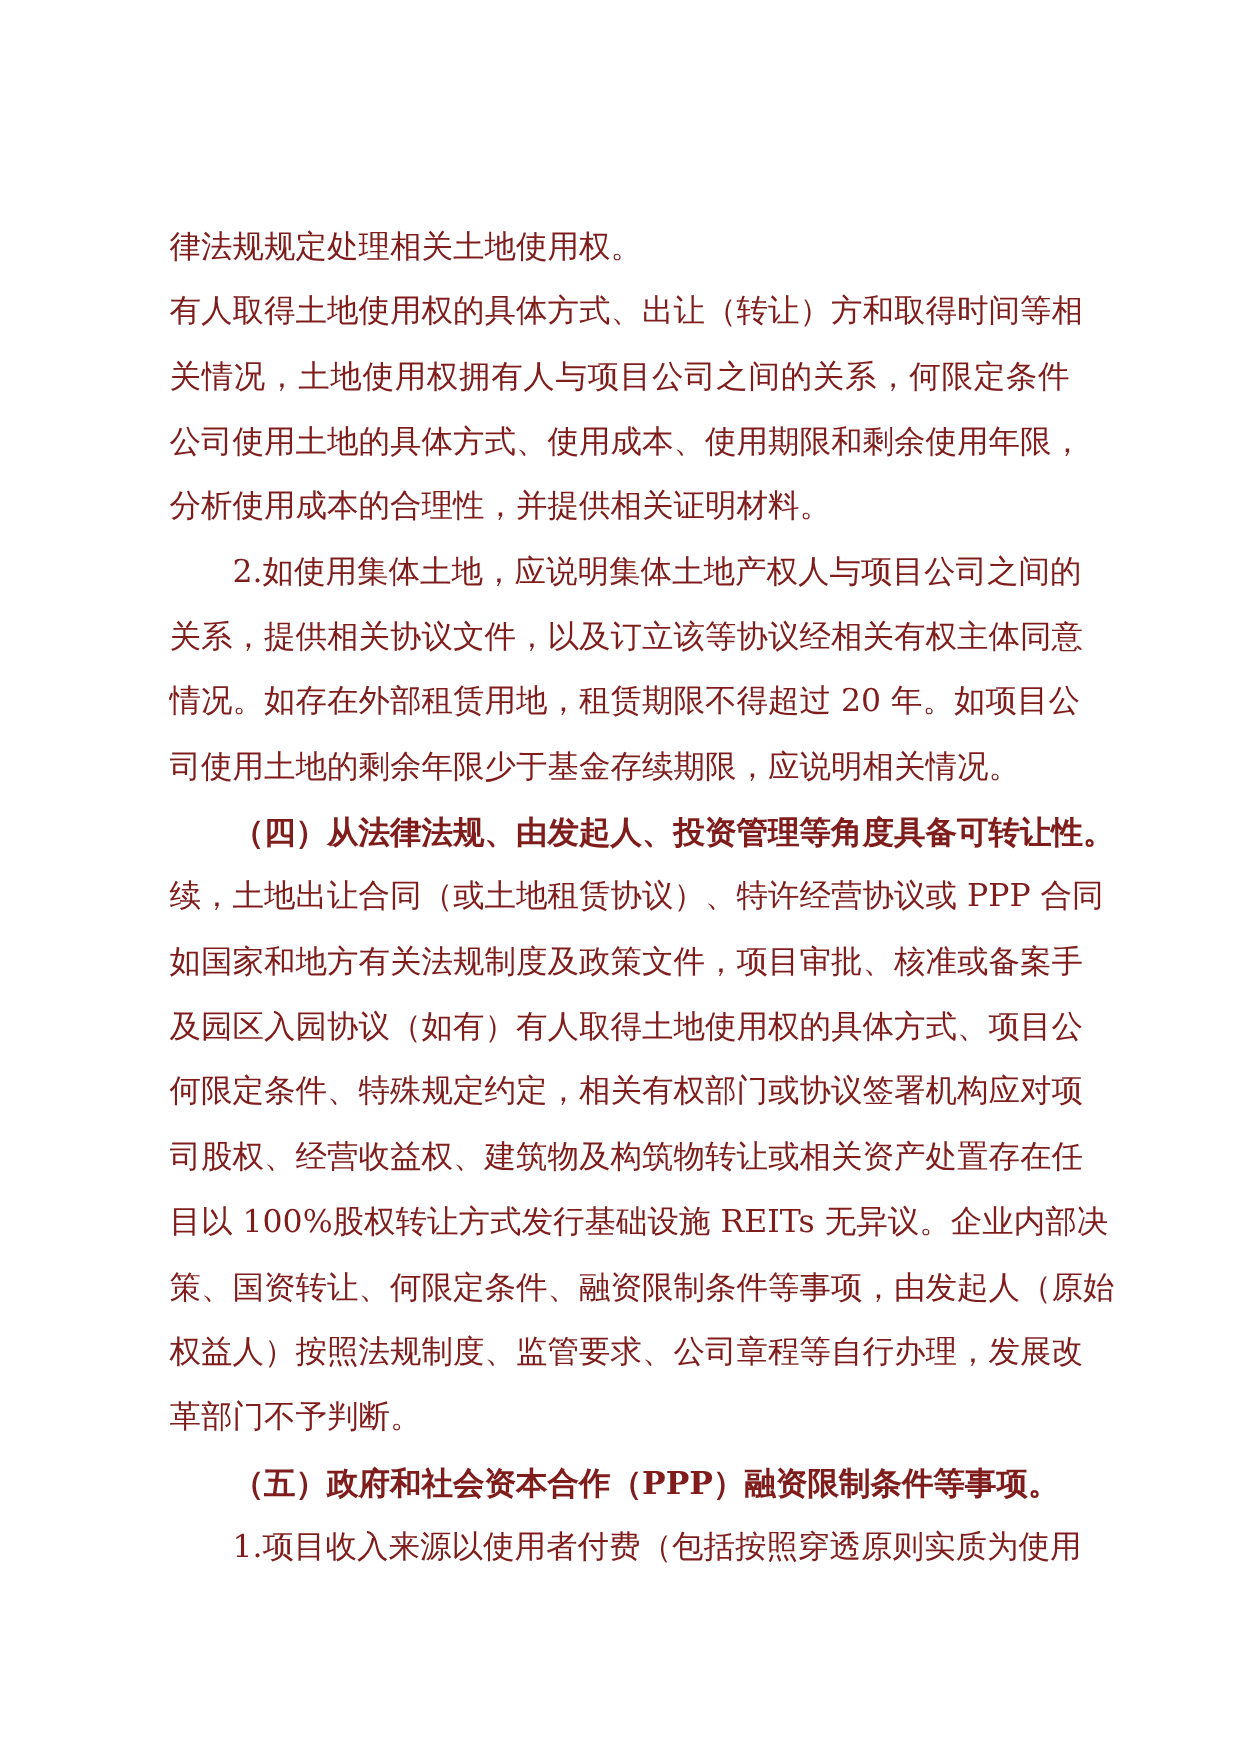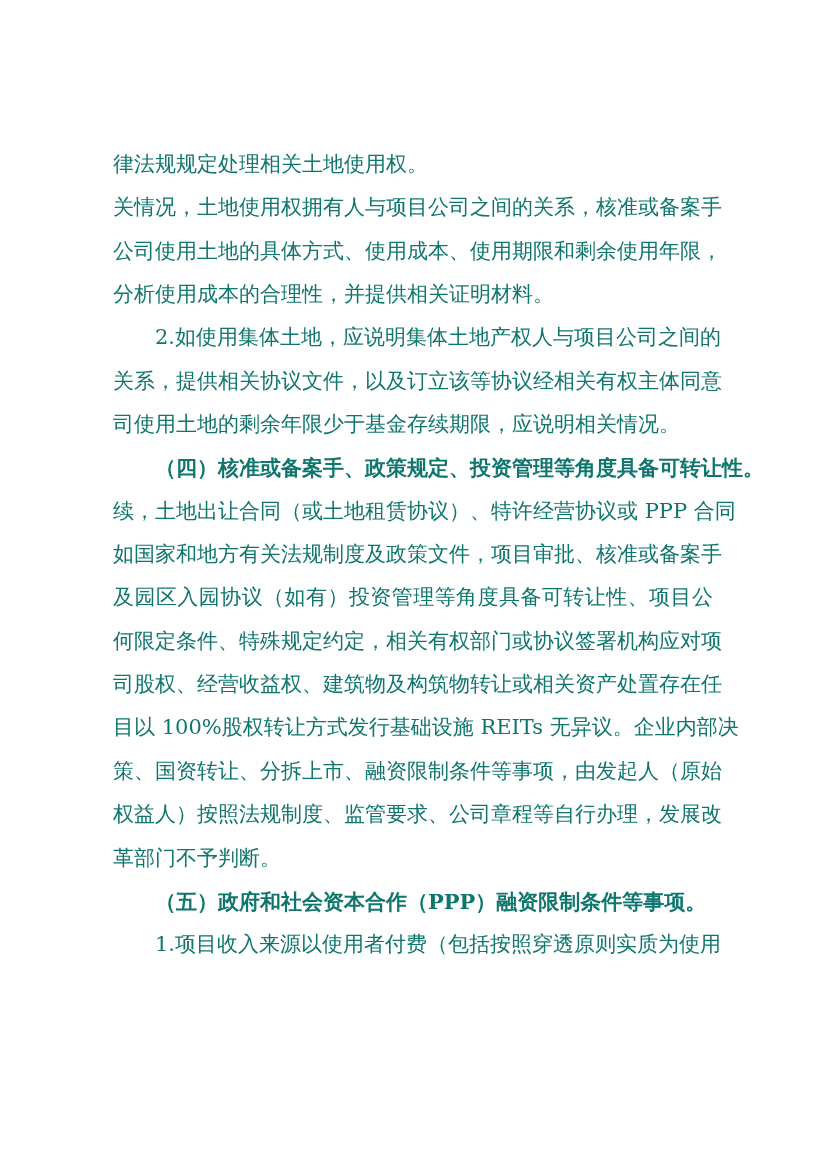--- a/index.html
+++ b/index.html
@@ -4,51 +4,53 @@
 <style>
   html, body { margin: 0; padding: 0; background: #ffffff; }
   body { width: 826px; height: 1169px; position: relative; overflow: hidden; }
   .page {
     position: absolute;
     left: 113px;
     top: 143px;
     width: 600px;
     font-family: "DejaVu Serif", "Liberation Serif", serif;
     font-size: 21px;
-    color: #0f766e;
+    color: #7f1d1d;
     line-height: 43.35px;
   }
   .line {
     display: block;
     height: 43.35px;
     white-space: nowrap;
     text-align: justify;
     text-align-last: justify;
     letter-spacing: 0px;
   }
   .line.indent { padding-left: 42px; }
   .line.last { text-align-last: left; }
   .line.bold { font-weight: bold; }
 </style>
 </head>
 <body>
 
 <div class="page">
   <span class="line last">律法规规定处理相关土地使用权。</span>
-  <span class="line">关情况，土地使用权拥有人与项目公司之间的关系，核准或备案手</span>
+  <span class="line">有人取得土地使用权的具体方式、出让（转让）方和取得时间等相</span>
+  <span class="line">关情况，土地使用权拥有人与项目公司之间的关系，何限定条件</span>
   <span class="line">公司使用土地的具体方式、使用成本、使用期限和剩余使用年限，</span>
   <span class="line last">分析使用成本的合理性，并提供相关证明材料。</span>
   <span class="line indent">2.如使用集体土地，应说明集体土地产权人与项目公司之间的</span>
   <span class="line">关系，提供相关协议文件，以及订立该等协议经相关有权主体同意</span>
+  <span class="line">情况。如存在外部租赁用地，租赁期限不得超过 20 年。如项目公</span>
   <span class="line last">司使用土地的剩余年限少于基金存续期限，应说明相关情况。</span>
-  <span class="line indent bold">（四）核准或备案手、政策规定、投资管理等角度具备可转让性。</span>
+  <span class="line indent bold">（四）从法律法规、由发起人、投资管理等角度具备可转让性。</span>
   <span class="line">续，土地出让合同（或土地租赁协议）、特许经营协议或 PPP 合同</span>
   <span class="line">如国家和地方有关法规制度及政策文件，项目审批、核准或备案手</span>
-  <span class="line">及园区入园协议（如有）投资管理等角度具备可转让性、项目公</span>
+  <span class="line">及园区入园协议（如有）有人取得土地使用权的具体方式、项目公</span>
   <span class="line">何限定条件、特殊规定约定，相关有权部门或协议签署机构应对项</span>
   <span class="line">司股权、经营收益权、建筑物及构筑物转让或相关资产处置存在任</span>
   <span class="line">目以 100%股权转让方式发行基础设施 REITs 无异议。企业内部决</span>
-  <span class="line">策、国资转让、分拆上市、融资限制条件等事项，由发起人（原始</span>
+  <span class="line">策、国资转让、何限定条件、融资限制条件等事项，由发起人（原始</span>
   <span class="line">权益人）按照法规制度、监管要求、公司章程等自行办理，发展改</span>
   <span class="line last">革部门不予判断。</span>
   <span class="line indent last bold">（五）政府和社会资本合作（PPP）融资限制条件等事项。</span>
   <span class="line indent">1.项目收入来源以使用者付费（包括按照穿透原则实质为使用</span>
 </div>
 
 </body></html>

